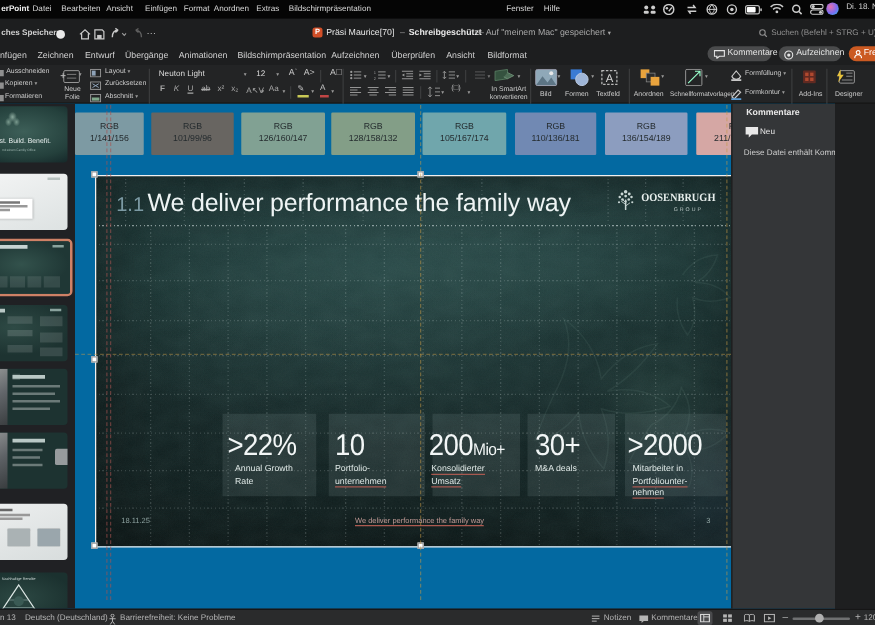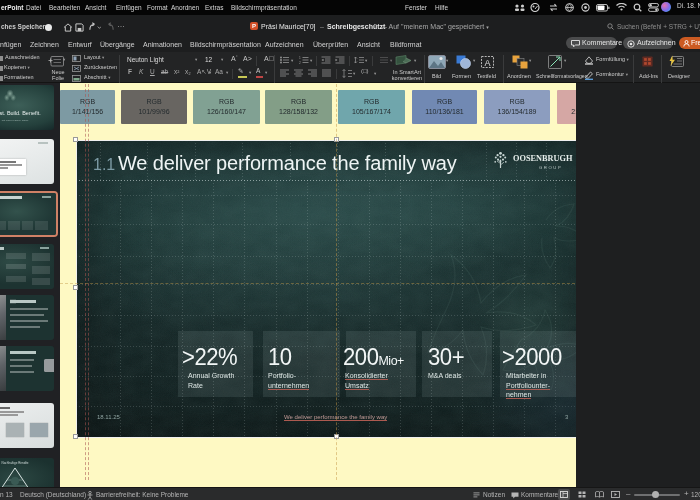--- a/index.html
+++ b/index.html
@@ -329,21 +329,21 @@
     <div class="abs" style="left:661px;top:3px;width:1px;height:28px;background:#3a3b3c;"></div>
 
     <svg class="abs" style="left:668px;top:3px;" width="16" height="13" viewBox="0 0 16 13">
         <rect x="3.5" y="1.5" width="12" height="10" rx="1" fill="none" stroke="#9c9c9c" stroke-width="0.75"></rect>
         <path d="M9 3.5 h5 M9 6 h5 M5.5 9 h8.5" stroke="#888" stroke-width="0.8"></path>
         <path d="M4.5 0.5 L1.5 6 h2.2 L2.5 11 L7 4.8 H4.6 Z" fill="#e8c33d"></path>
       </svg>
     <span class="abs" style="left:668px;top:21px;">Designer</span>
   </div>
 
-  <div class="abs" id="content" style="left:0;top:83px;width:576px;height:404px;background:#fef9c3;overflow:hidden;">
+  <div class="abs" id="content" style="left:0;top:83px;width:668px;height:404px;background:#0369a1;overflow:hidden;">
 
     <div class="abs" id="slide" style="left:76px;top:57px;width:522px;height:297px;overflow:hidden;
       background:
         radial-gradient(90px 80px at 87% 60%, rgba(95,145,128,0.16), rgba(95,145,128,0) 70%),
         radial-gradient(300px 110px at 45% 25%, rgba(58,98,96,0.40), rgba(58,98,96,0) 72%),
         radial-gradient(290px 90px at 48% 52%, rgba(54,92,90,0.22), rgba(54,92,90,0) 72%),
         radial-gradient(420px 150px at 52% 16%, rgba(52,90,88,0.24), rgba(52,90,88,0) 75%),
         radial-gradient(200px 100px at 72% 20%, rgba(50,86,84,0.24), rgba(50,86,84,0) 70%),
         radial-gradient(170px 90px at 22% 42%, rgba(48,80,78,0.18), rgba(48,80,78,0) 70%),
         radial-gradient(300px 170px at 45% 95%, rgba(8,16,16,0.30), rgba(8,16,16,0) 75%),

